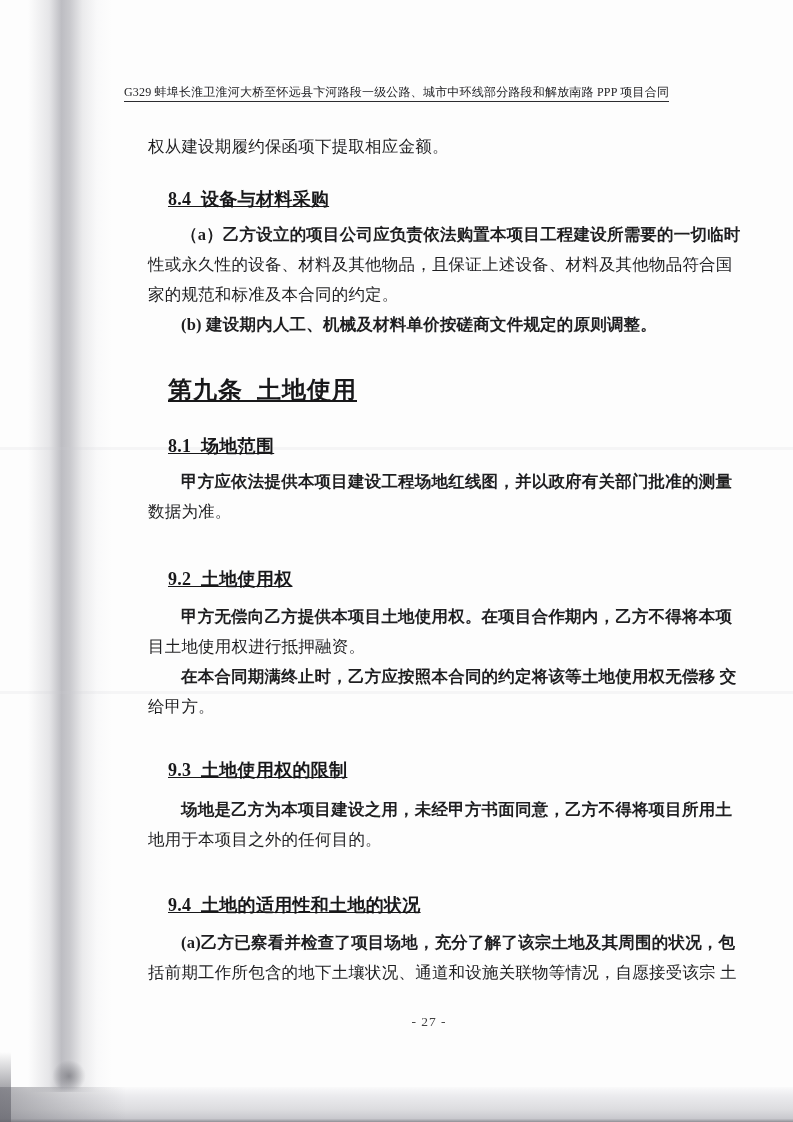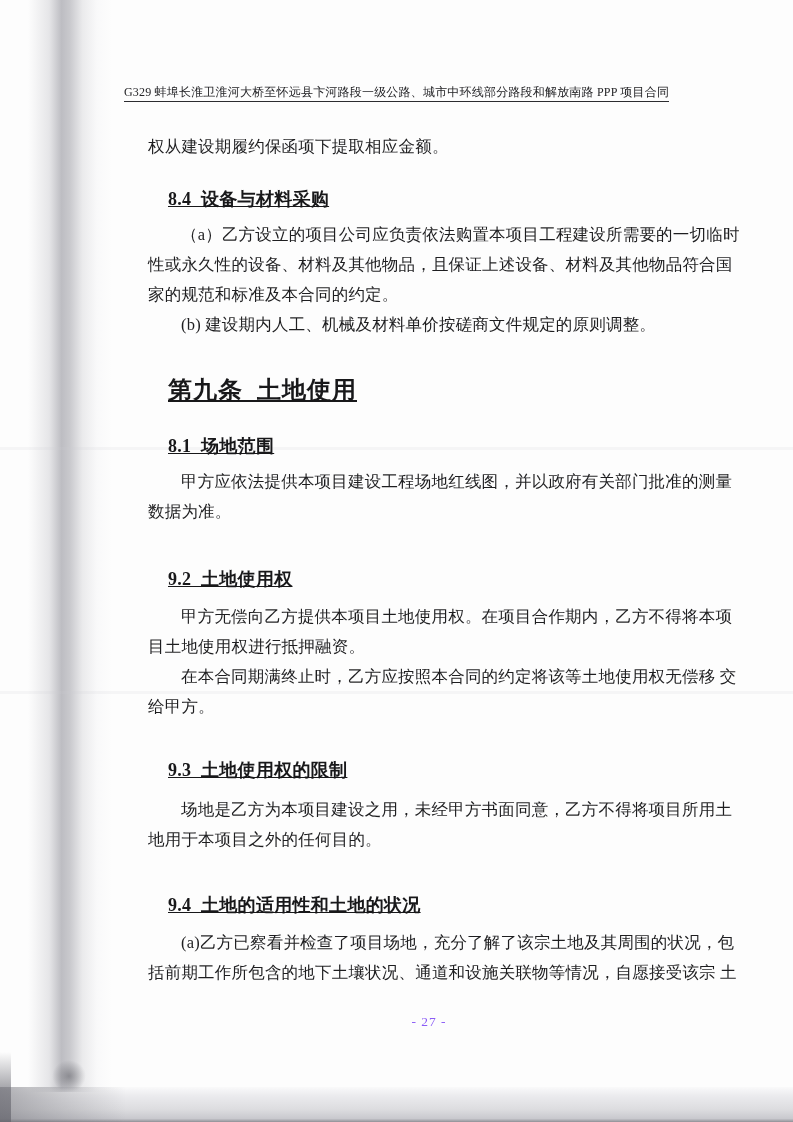--- a/index.html
+++ b/index.html
@@ -58,28 +58,28 @@
   .header-wrap { position:absolute; top:82px; left:0; width:793px; text-align:center; }
   .header-text {
     font-size:12px; letter-spacing:0.2px; white-space:pre;
     border-bottom:1.5px solid #2c2c30; padding-bottom:2px;
     color:#232326;
   }
 
   .content { position:absolute; left:148px; top:0; width:562px; height:1122px; }
   .para { position:absolute; left:0; width:562px; }
   .line { white-space:pre; font-size:16.5px; line-height:30px; letter-spacing:0.2px; }
-  .line.indent { text-indent:33px; }
+  .line.indent { text-indent:33px;font-weight:bold; }
 
   .h-art, .h-sec { position:absolute; left:4px; margin:16px; white-space:pre; color:#18181a;text-decoration:underline; }
   .h-art { font-size:24px; font-weight:700; letter-spacing:1px; }
   .h-sec { font-size:18px; font-weight:700; letter-spacing:0.3px; }
 
   .page-number { position:absolute; left:0; width:562px; text-align:center;
-    font-size:13.5px; letter-spacing:1px; color:#8b5cf6; }
+    font-size:13.5px; letter-spacing:1px; color:#404040; }
 </style>
 </head>
 <body>
 
 <div class="page">
 
   <div class="left-shadow"></div>
   <div class="streak" style="top:447px"></div>
   <div class="streak" style="top:691px"></div>
 

